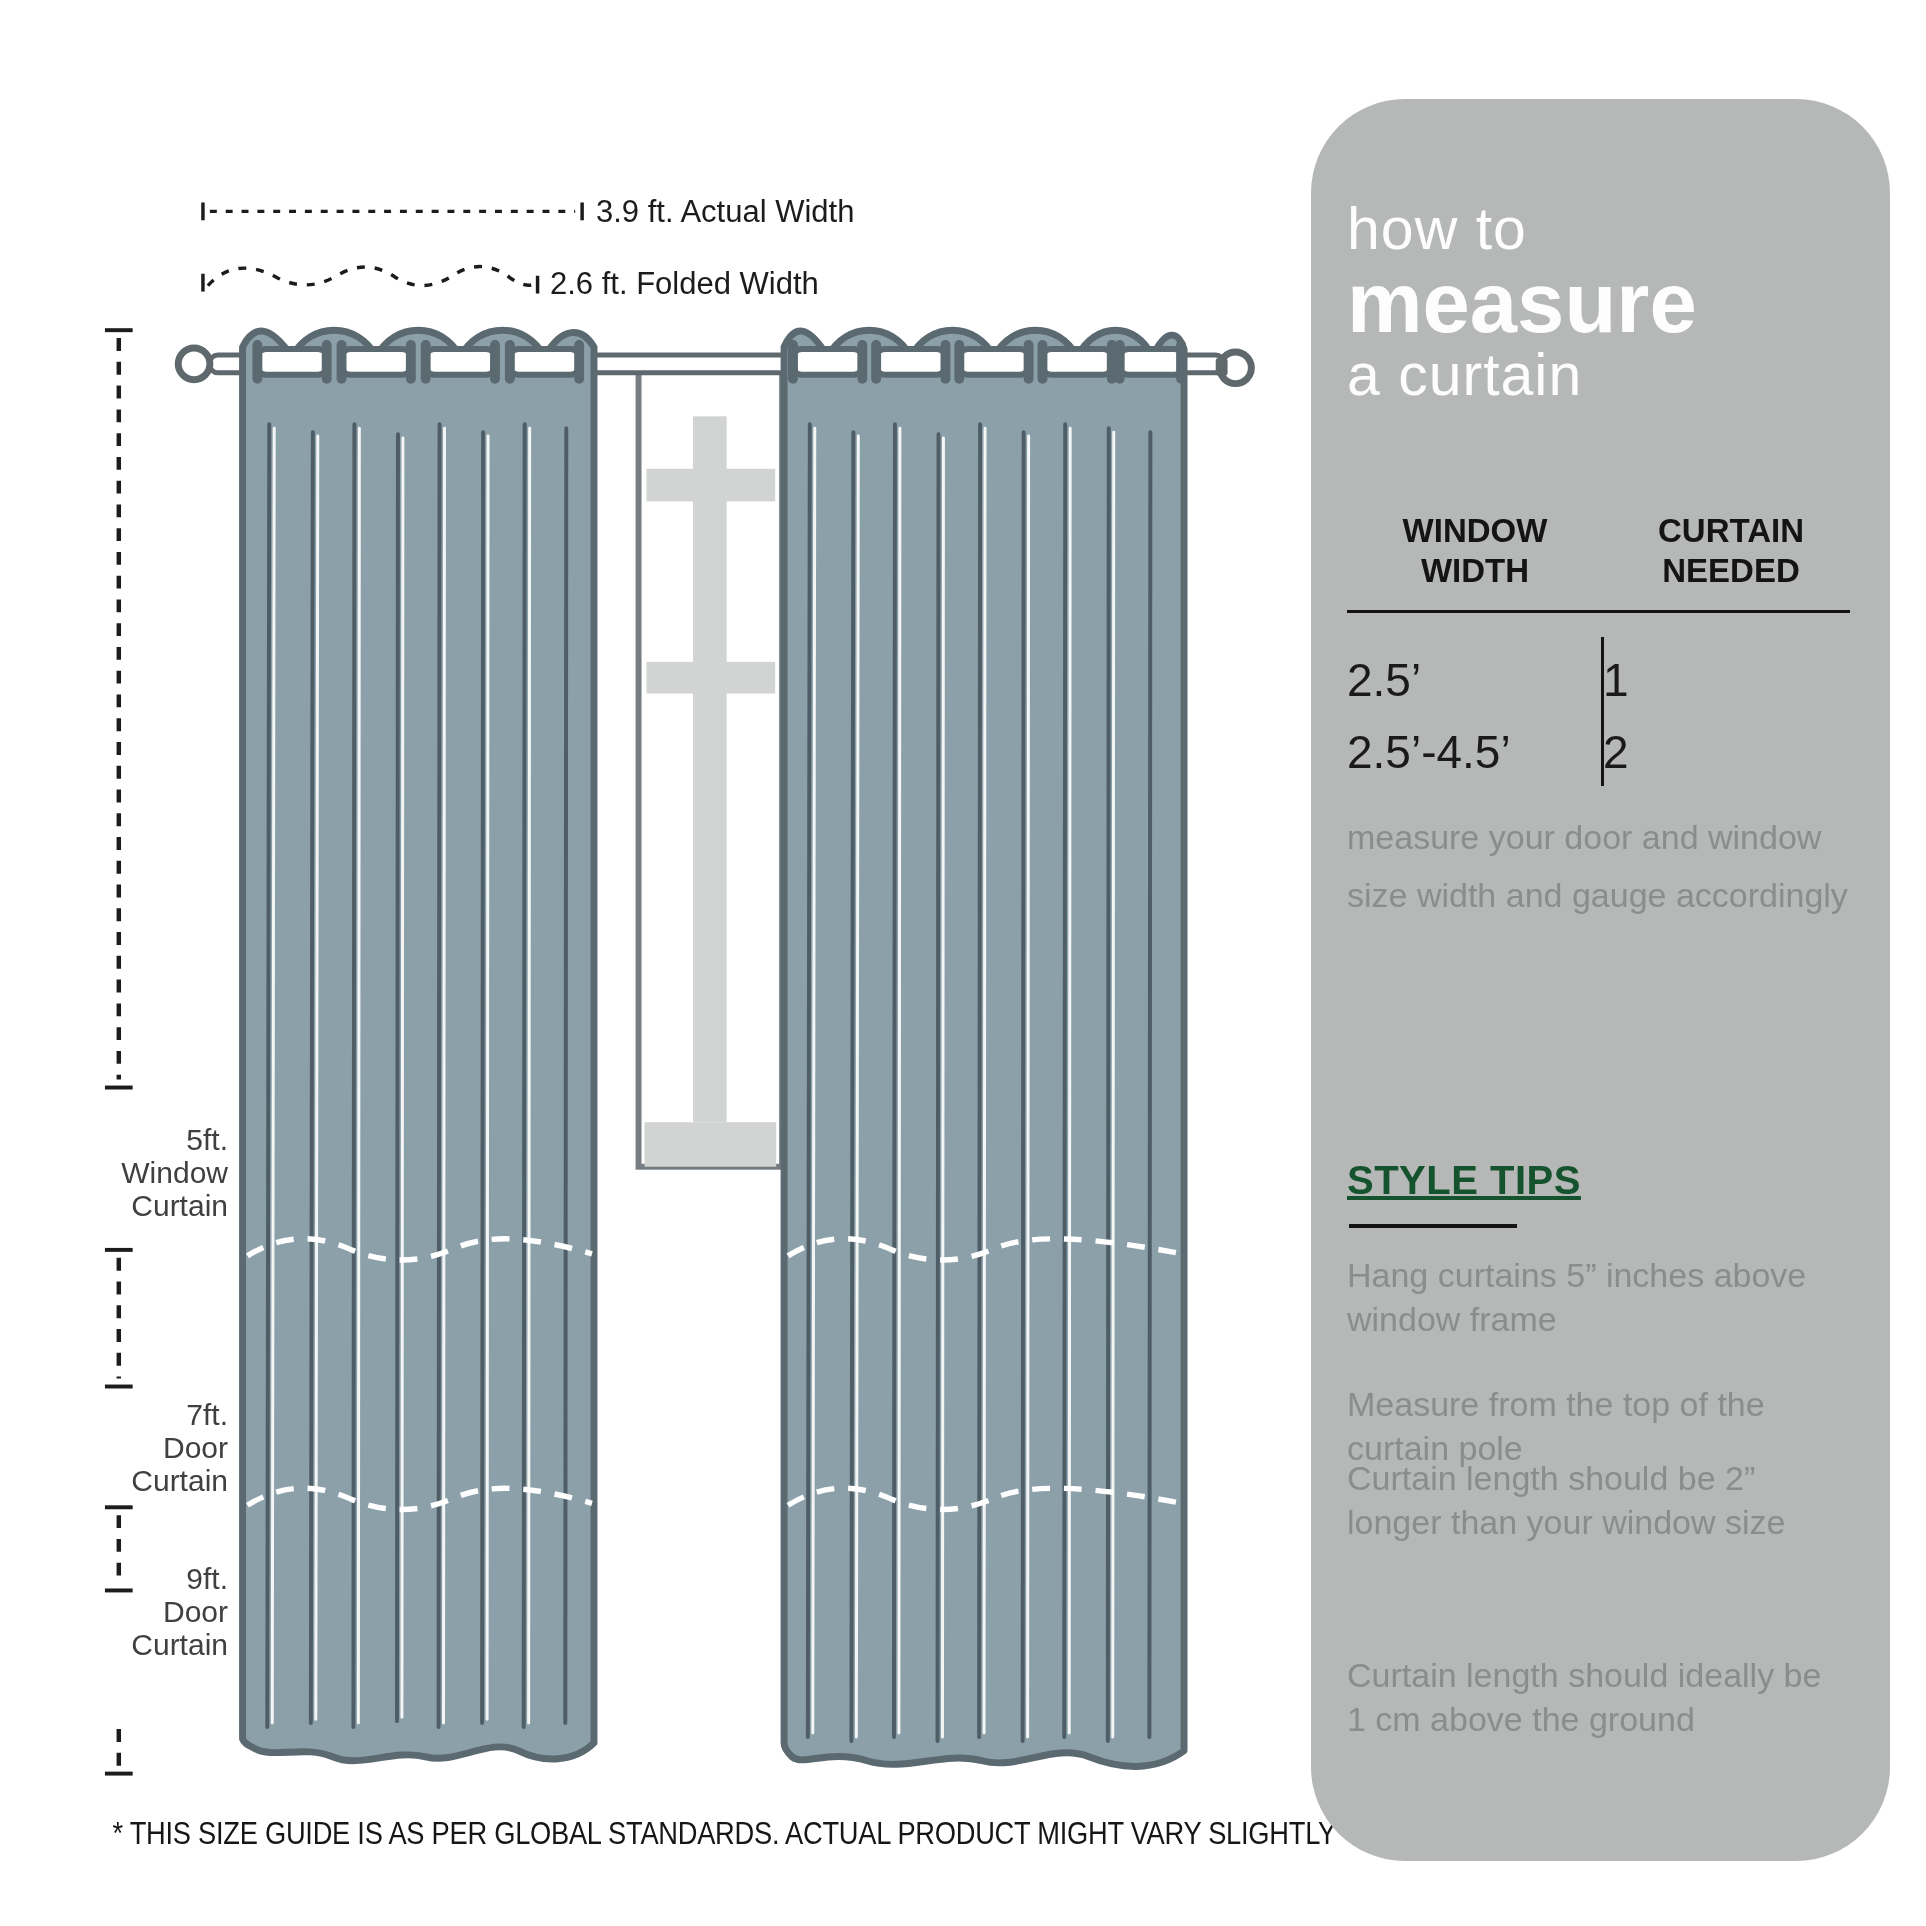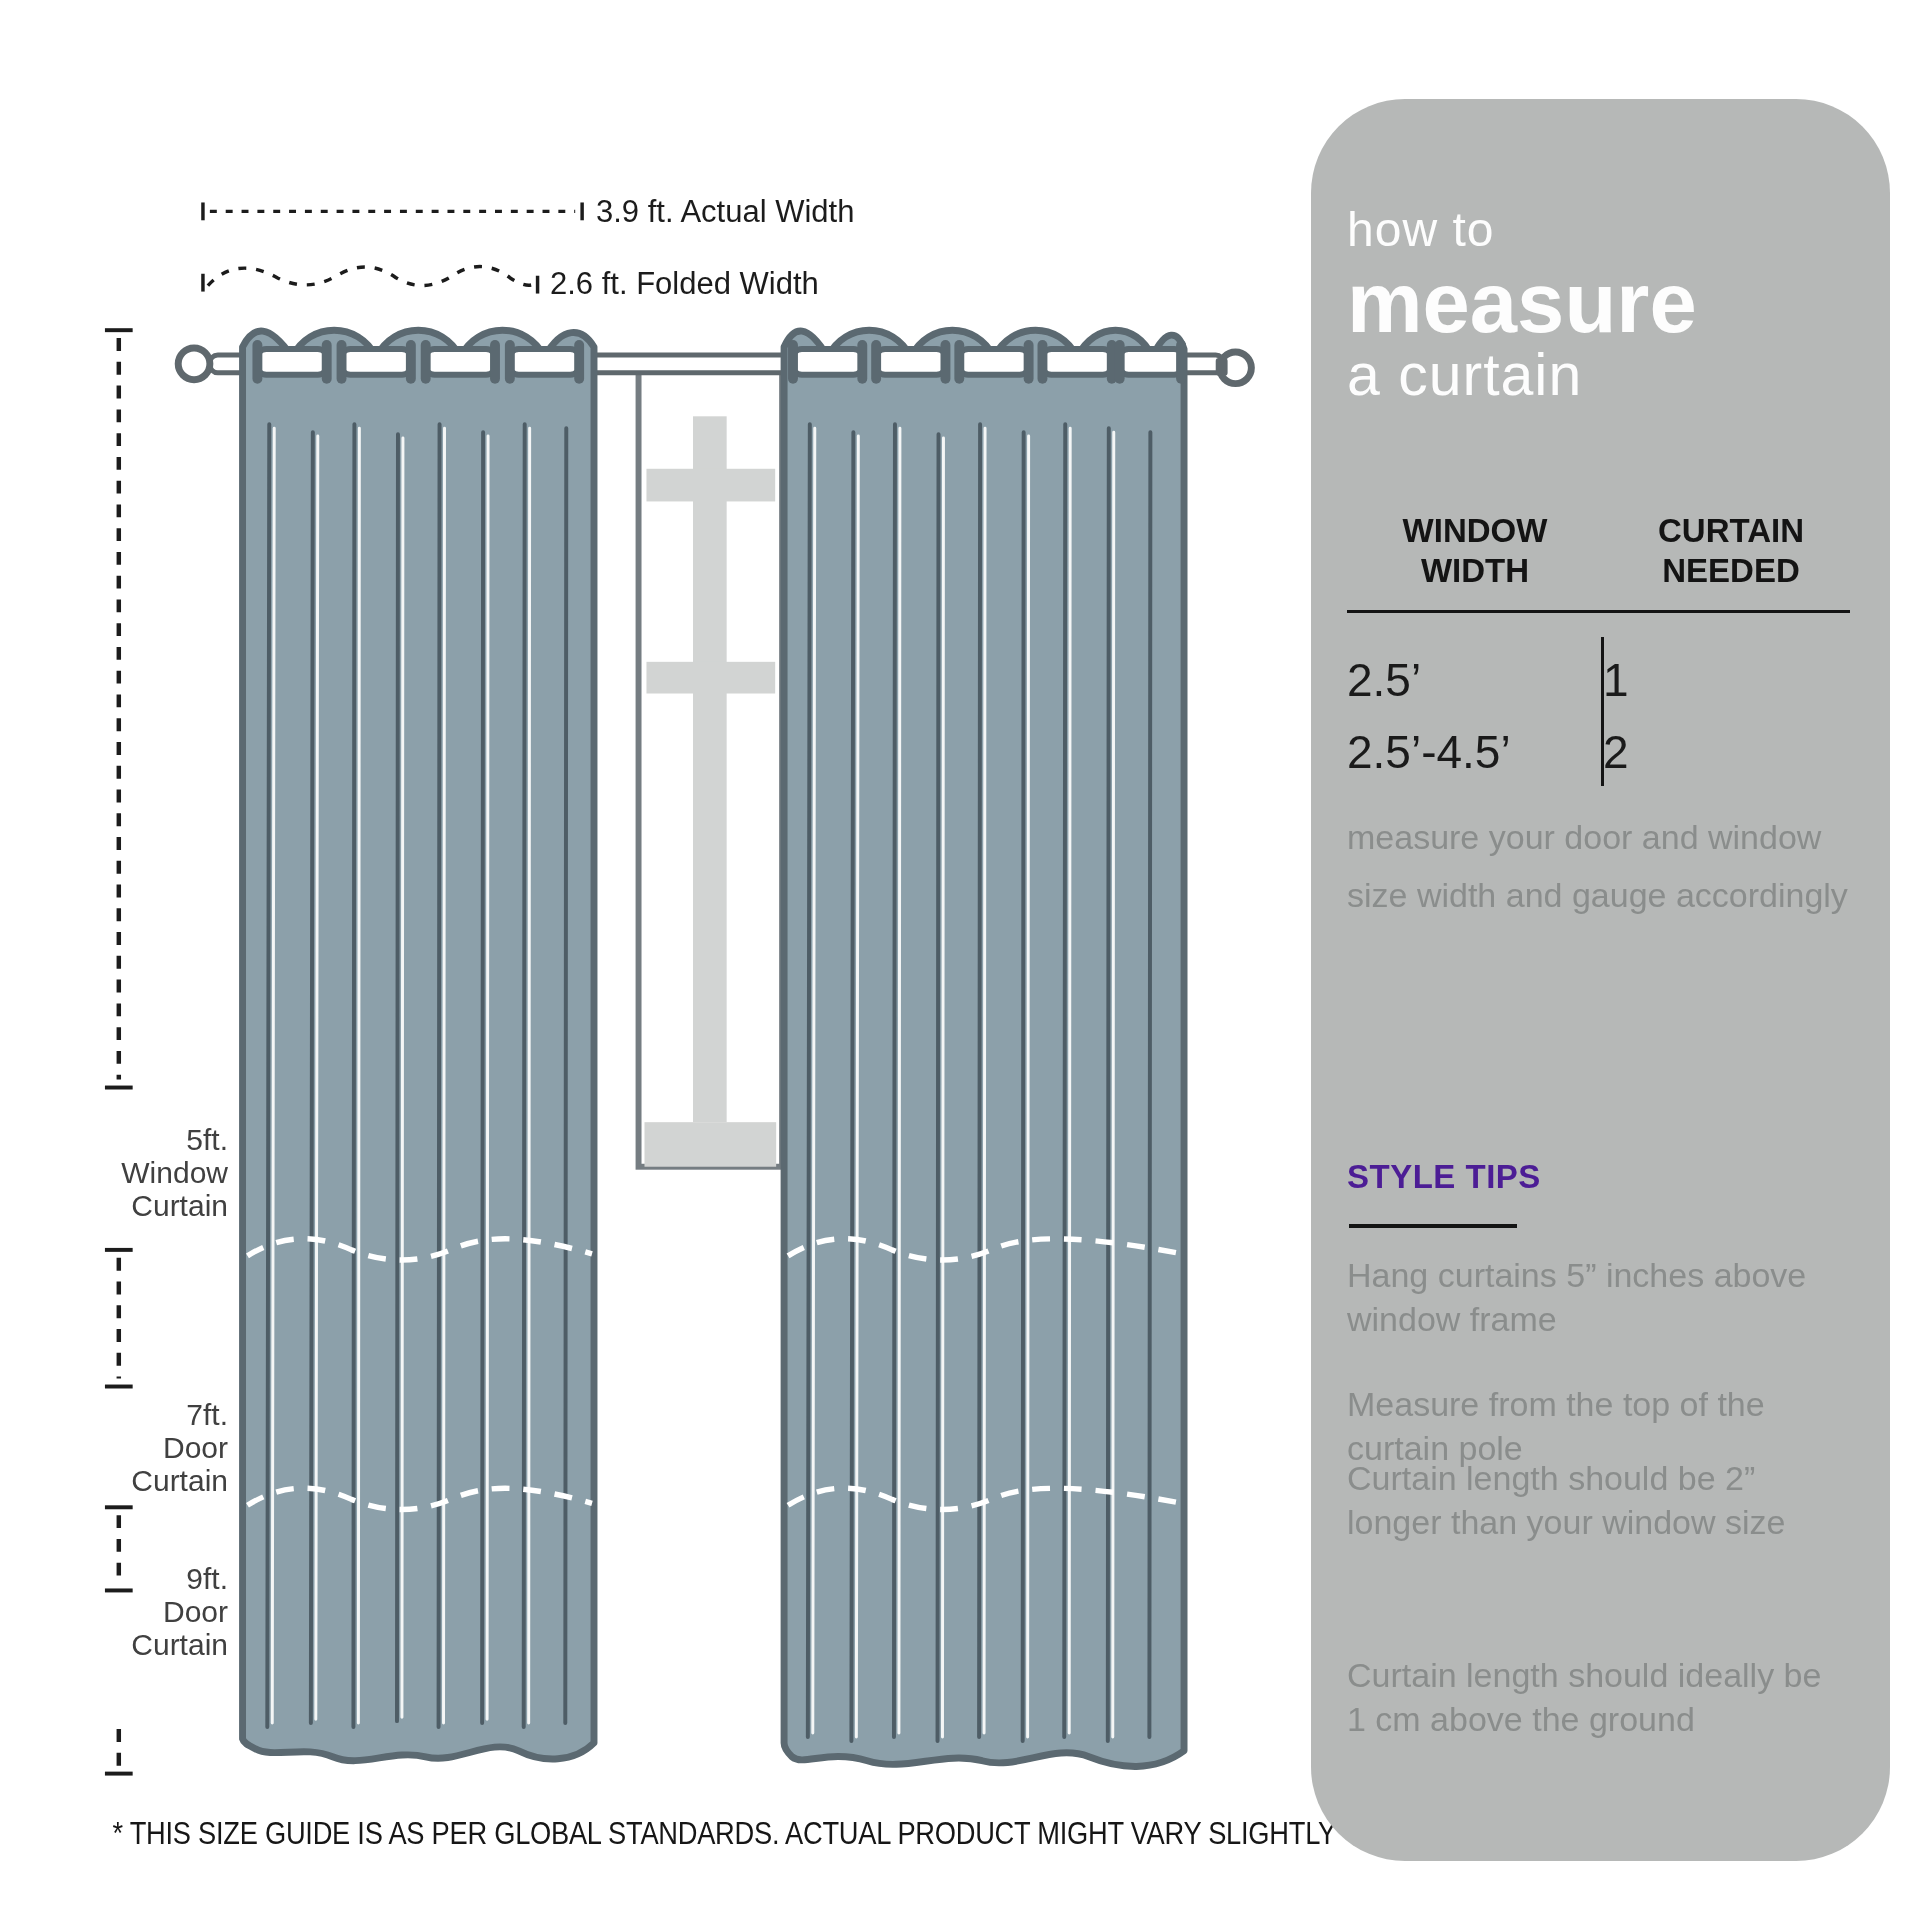--- a/index.html
+++ b/index.html
@@ -20,34 +20,34 @@
     left:40px;top:1788px;width:1208px;text-align:center;
     font-size:31px;color:#161616;white-space:nowrap;
     transform:scaleX(0.88);transform-origin:50% 50%;letter-spacing:-0.3px;
   }
   
   .info-panel{
     left:1311px;top:71px;width:579px;height:1762px;
     background:#b6b8b7;border-radius:94px;
   }
   .panel-title{left:36px;top:99px;color:#fdfdfd;}
-  .pt1{font-size:48px;font-weight:300;line-height:63px;letter-spacing:1px;}
+  .pt1{font-size:59px;font-weight:300;line-height:63px;letter-spacing:1px;}
   .pt2{font-size:85px;font-weight:700;line-height:83px;letter-spacing:0px;}
   .pt3{font-size:59px;font-weight:300;line-height:63px;letter-spacing:1px;}
   .tbl-head{top:412px;width:256px;text-align:center;font-size:33px;font-weight:700;
     line-height:40px;color:#141414;}
   .tbl-head.c1{left:36px;}
   .tbl-head.c2{left:292px;}
   .tbl-rule{left:36px;top:511px;width:503px;height:3px;background:#141414;}
   .tbl-divider{left:290px;top:538px;width:3px;height:149px;background:#141414;}
   .tbl-val{width:256px;text-align:left;font-size:46px;color:#1a1a1a;line-height:71px;}
   .rowy1{top:546px;} .rowy2{top:618px;}
   .colx1{left:36px;} .colx2{left:292px;}
   .tbl-note{left:36px;top:709px;width:515px;font-size:34px;line-height:58px;color:#8a8d8c;}
-  .tips-heading{left:36px;top:1059px;font-size:33px;font-weight:700;color:#4c1d95;letter-spacing:0.5px;}
+  .tips-heading{left:36px;top:1059px;font-size:40px;font-weight:700;color:#14532d;letter-spacing:0.5px;text-decoration:underline;}
   .tips-underline{left:38px;top:1125px;width:168px;height:4px;background:#141414;}
   .tip{left:36px;width:525px;font-size:34px;line-height:44px;color:#8a8d8c;}
   .tipy0{top:1154px;} .tipy1{top:1283px;} .tipy2{top:1357px;} .tipy3{top:1554px;}
 </style>
 </head>
 <body>
 
 <div id="page">
 
   <svg class="abs" style="left:0;top:0" width="1287" height="1927" viewBox="0 0 1300 1946">

